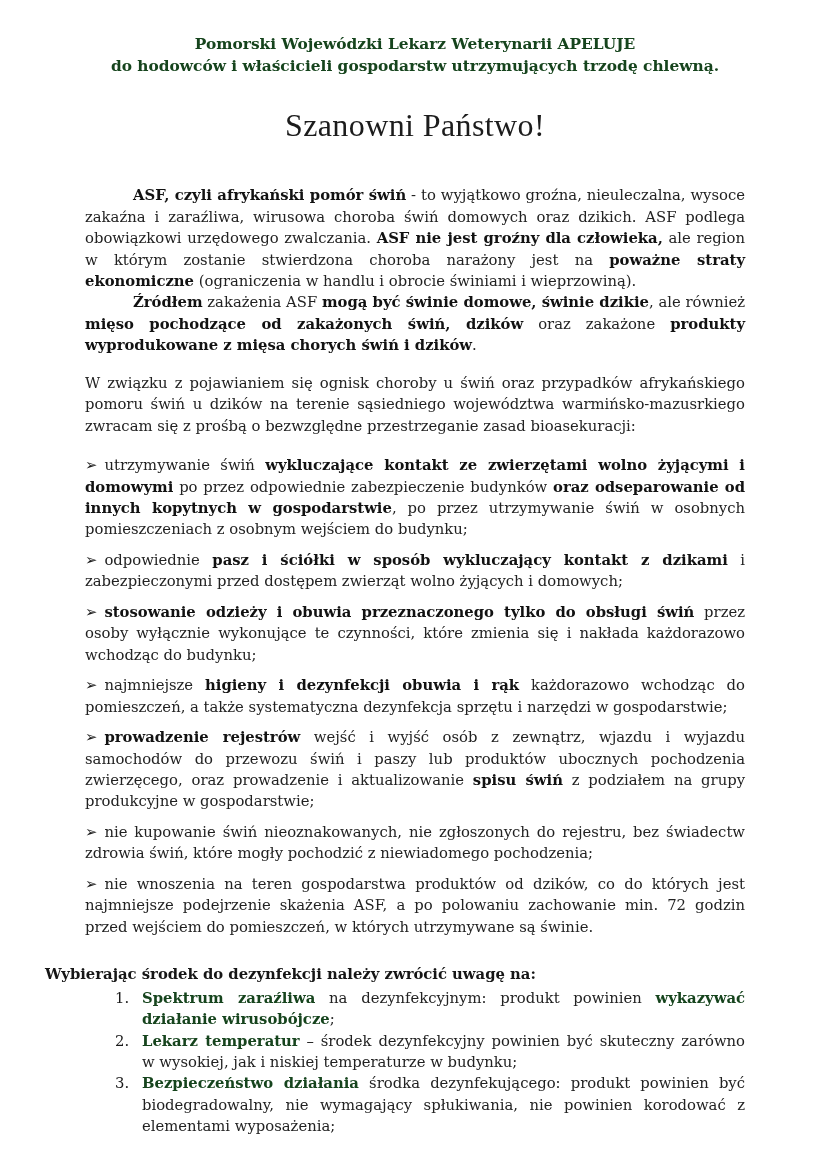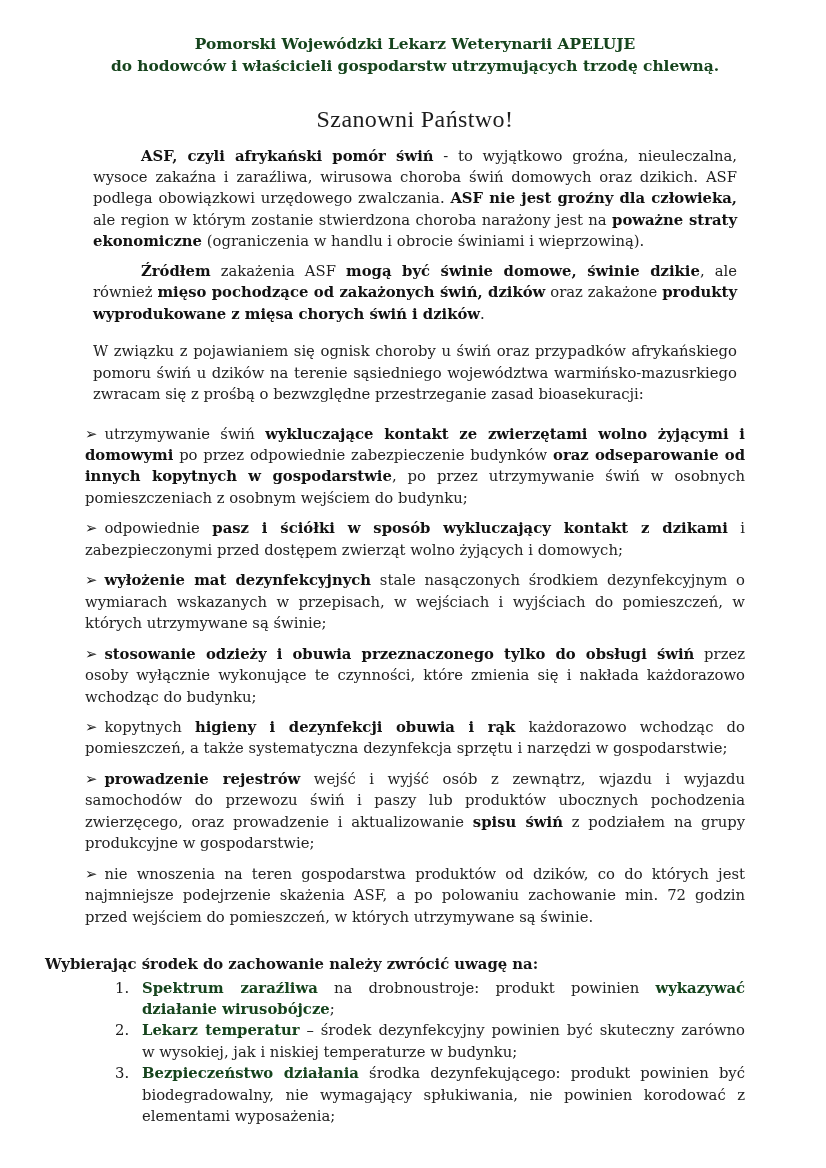--- a/index.html
+++ b/index.html
@@ -27,26 +27,26 @@
     text-align:center;
     font-weight:bold;
     color:var(--green);
     font-size:15.4px;
     line-height:1.42;
   }
   .salutation{
     font-family:"Liberation Serif", serif;
     font-weight:normal;
     text-align:center;
-    font-size:24px;
+    font-size:32px;
     color:#1c1c1c;
-    margin:24px 0 8px 0;
+    margin:24px 0 36px 0;
     letter-spacing:.4px;
   }
-  .para{margin:8px;text-align:justify;}
+  .para{margin:0;text-align:justify;}
   .para.indent{text-indent:48px;}
   .para.gap-before{margin-top:16px;}
   .seg-b{font-weight:bold;color:var(--ink-bold);}
   .seg-g{font-weight:bold;color:var(--green);}
   .seg-r{}
   .bullets{margin-top:18px;}
   .bullet{margin:0 0 9px 0;text-align:justify;}
   .bullet-glyph{padding-right:7px;color:#1a1a1a;}
   .subheading{
     font-weight:bold;
@@ -80,28 +80,28 @@
 
   <section id="intro">
       <p class="para indent"><span class="seg-b">ASF, czyli afrykański pomór świń</span><span class="seg-r"> - to wyjątkowo groźna, nieuleczalna, wysoce zakaźna i zaraźliwa, wirusowa choroba świń domowych oraz dzikich. ASF podlega obowiązkowi urzędowego zwalczania. </span><span class="seg-b">ASF nie jest groźny dla człowieka,</span><span class="seg-r"> ale region w którym zostanie stwierdzona choroba narażony jest na </span><span class="seg-b">poważne straty ekonomiczne</span><span class="seg-r"> (ograniczenia w handlu i obrocie świniami i wieprzowiną).</span></p>
       <p class="para indent"><span class="seg-b">Źródłem</span><span class="seg-r"> zakażenia ASF </span><span class="seg-b">mogą być świnie domowe, świnie dzikie</span><span class="seg-r">, ale również </span><span class="seg-b">mięso pochodzące od zakażonych świń, dzików</span><span class="seg-r"> oraz zakażone </span><span class="seg-b">produkty wyprodukowane z mięsa chorych świń i dzików</span><span class="seg-r">.</span></p>
       <p class="para gap-before"><span class="seg-r">W związku z pojawianiem się ognisk choroby u świń oraz przypadków  afrykańskiego pomoru świń u dzików na terenie sąsiedniego województwa warmińsko-mazusrkiego zwracam się z prośbą o bezwzględne przestrzeganie zasad bioasekuracji:</span></p>
     </section>
 
   <section id="bullets" class="bullets">
       <p class="bullet"><span class="bullet-glyph">➢</span><span class="seg-r">utrzymywanie świń </span><span class="seg-b">wykluczające kontakt ze zwierzętami wolno żyjącymi i domowymi</span><span class="seg-r"> po przez odpowiednie zabezpieczenie budynków </span><span class="seg-b">oraz odseparowanie od innych kopytnych w gospodarstwie</span><span class="seg-r">, po przez utrzymywanie świń w osobnych pomieszczeniach z osobnym wejściem do budynku;</span></p>
       <p class="bullet"><span class="bullet-glyph">➢</span><span class="seg-r">odpowiednie </span><span class="seg-b">pasz i ściółki w sposób wykluczający kontakt z dzikami</span><span class="seg-r"> i zabezpieczonymi przed dostępem zwierząt wolno żyjących i domowych;</span></p>
-      <p class="bullet"><span class="bullet-glyph">➢</span><span class="seg-b">wyłożenie mat dezynfekcyjnych</span><span class="seg-r"> stale nasączonych środkiem dezynfekcyjnym o wymiarach wskazanych w przepisach, w wejściach i wyjściach do pomieszczeń, w których utrzymywane są świnie;</span></p>
       <p class="bullet"><span class="bullet-glyph">➢</span><span class="seg-b">stosowanie odzieży i obuwia przeznaczonego tylko do obsługi świń</span><span class="seg-r"> przez osoby wyłącznie wykonujące te czynności, które zmienia się i nakłada każdorazowo wchodząc do budynku;</span></p>
-      <p class="bullet"><span class="bullet-glyph">➢</span><span class="seg-r">kopytnych </span><span class="seg-b">higieny i dezynfekcji obuwia i rąk</span><span class="seg-r"> każdorazowo wchodząc do pomieszczeń, a także systematyczna dezynfekcja sprzętu i narzędzi w gospodarstwie;</span></p>
+      <p class="bullet"><span class="bullet-glyph">➢</span><span class="seg-r">najmniejsze </span><span class="seg-b">higieny i dezynfekcji obuwia i rąk</span><span class="seg-r"> każdorazowo wchodząc do pomieszczeń, a także systematyczna dezynfekcja sprzętu i narzędzi w gospodarstwie;</span></p>
       <p class="bullet"><span class="bullet-glyph">➢</span><span class="seg-b">prowadzenie rejestrów</span><span class="seg-r"> wejść i wyjść osób z zewnątrz, wjazdu i wyjazdu samochodów do przewozu świń i paszy lub produktów ubocznych pochodzenia zwierzęcego, oraz prowadzenie i aktualizowanie </span><span class="seg-b">spisu świń</span><span class="seg-r"> z podziałem na grupy produkcyjne w gospodarstwie;</span></p>
+      <p class="bullet"><span class="bullet-glyph">➢</span><span class="seg-r">nie kupowanie świń nieoznakowanych, nie zgłoszonych do rejestru, bez świadectw zdrowia świń, które mogły pochodzić z niewiadomego pochodzenia;</span></p>
       <p class="bullet"><span class="bullet-glyph">➢</span><span class="seg-r">nie wnoszenia na teren gospodarstwa produktów od dzików, co do których jest najmniejsze podejrzenie skażenia ASF, a po polowaniu zachowanie min. 72 godzin przed wejściem do pomieszczeń, w których utrzymywane są świnie.</span></p>
     </section>
 
-  <div class="subheading">Wybierając środek do zachowanie należy zwrócić uwagę na:</div>
+  <div class="subheading">Wybierając środek do dezynfekcji należy zwrócić uwagę na:</div>
 
   <ol id="numlist" class="num-list">
-      <li class="num-item"><span class="num-label">1.</span><span class="seg-g">Spektrum zaraźliwa</span><span class="seg-r"> na drobnoustroje: produkt powinien </span><span class="seg-g">wykazywać działanie wirusobójcze</span><span class="seg-r">;</span></li>
+      <li class="num-item"><span class="num-label">1.</span><span class="seg-g">Spektrum zaraźliwa</span><span class="seg-r"> na dezynfekcyjnym: produkt powinien </span><span class="seg-g">wykazywać działanie wirusobójcze</span><span class="seg-r">;</span></li>
       <li class="num-item"><span class="num-label">2.</span><span class="seg-g">Lekarz temperatur</span><span class="seg-r"> – środek dezynfekcyjny powinien być skuteczny zarówno w wysokiej, jak i niskiej temperaturze w budynku;</span></li>
       <li class="num-item"><span class="num-label">3.</span><span class="seg-g">Bezpieczeństwo działania</span><span class="seg-r"> środka dezynfekującego: produkt powinien być biodegradowalny, nie wymagający spłukiwania, nie powinien korodować z elementami wyposażenia;</span></li>
     </ol>
 
 </div>
 
 </body></html>

